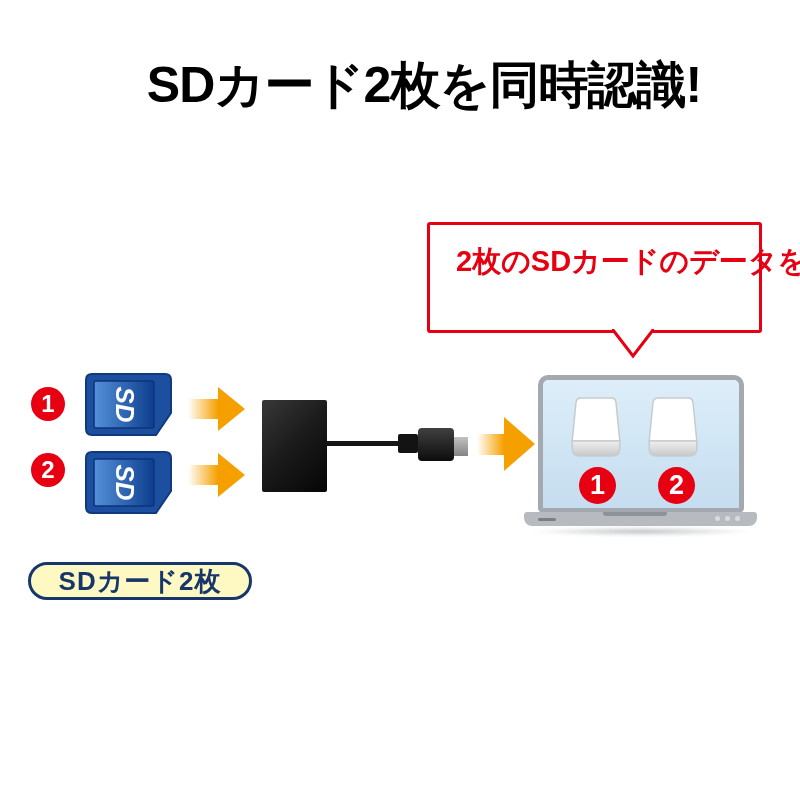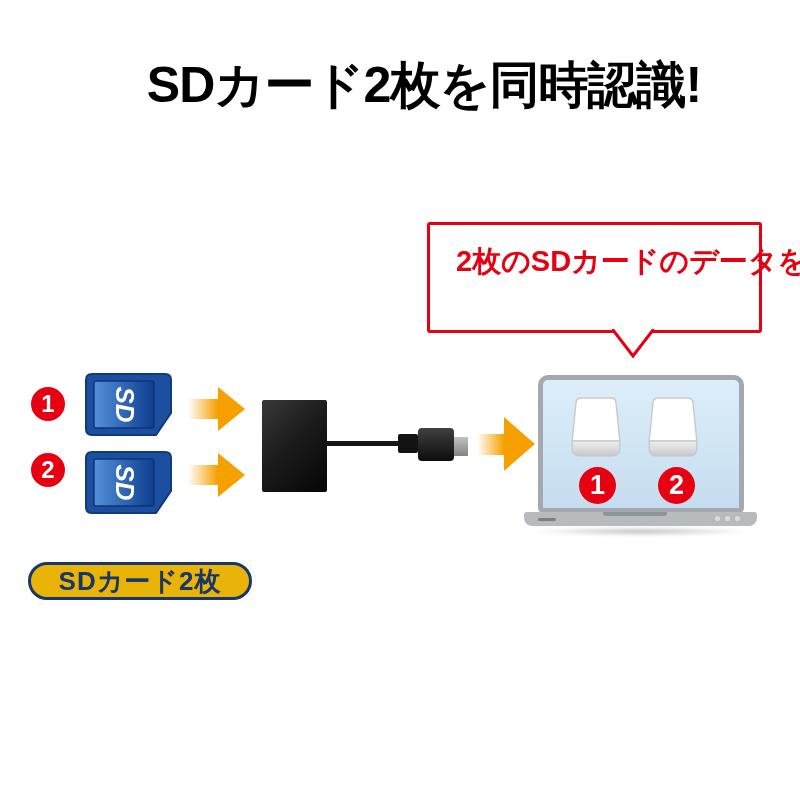--- a/index.html
+++ b/index.html
@@ -58,21 +58,21 @@
   .laptop-base{left:524px;top:512px;width:233px;height:14px;background:#b7bbbf;
                border-radius:3px 3px 8px 8px;}
   .base-notch{left:79px;top:0;width:64px;height:4px;background:#8e9398;border-radius:0 0 3px 3px;}
   .base-dash{left:14px;top:6px;width:18px;height:3px;background:#7a7f84;border-radius:2px;}
   .base-dot{top:4px;width:5px;height:5px;border-radius:50%;background:#d9dcdf;}
   .laptop-shadow{left:530px;top:527px;width:222px;height:9px;
                  background:radial-gradient(ellipse at center, rgba(110,116,122,0.45), rgba(110,116,122,0) 70%);
                  filter:blur(1.5px);}
 
   
-  .pill{height:38px;border:3px solid var(--navy);border-radius:20px;background:#eab308;
+  .pill{height:38px;border:3px solid var(--navy);border-radius:20px;background:#fef9c3;
         box-sizing:border-box;display:flex;align-items:center;justify-content:center;
         font-size:26px;font-weight:bold;color:var(--navy);letter-spacing:1px;white-space:nowrap;}
   .pill-1{left:28px;top:562px;width:224px;}
   .pill-2{left:281px;top:562px;width:184px;}
   .pill-3{left:552px;top:562px;width:173px;}
 </style>
 </head>
 <body>
 
 <div class="canvas">

